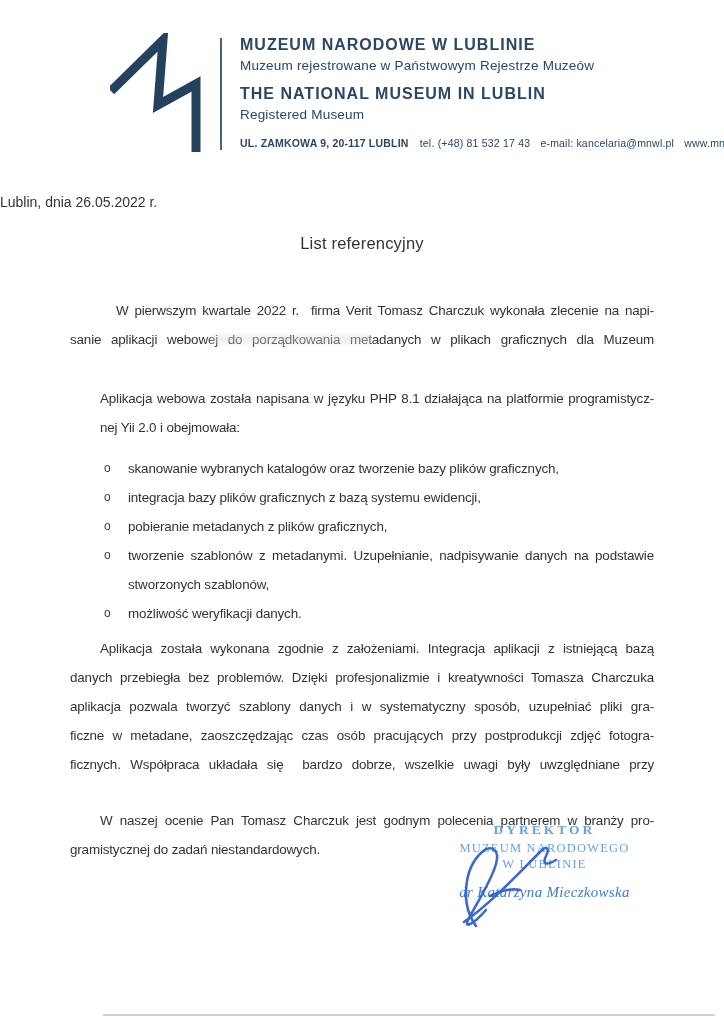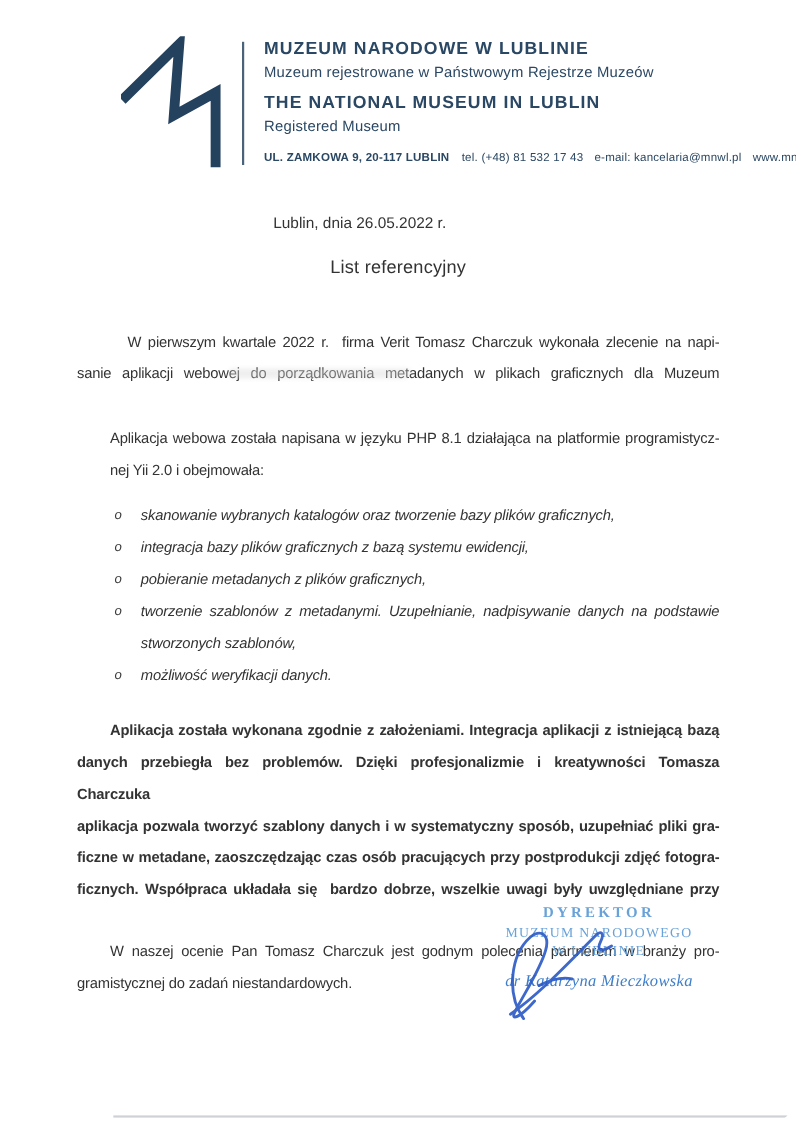--- a/index.html
+++ b/index.html
@@ -14,29 +14,29 @@
   .logo{flex:none; width:98px; height:122px;}
   .lh-divider{flex:none; width:2px; height:112px; margin:5px 0 0 12px; background:var(--brand,#2a4763); opacity:.85;}
   .lh-text{margin-left:18px; padding-top:2px; color:var(--brand,#2a4763);}
   .lh-name{font-size:16px; font-weight:bold; letter-spacing:1px; line-height:19px; white-space:nowrap;}
   .lh-sub{font-size:13.5px; letter-spacing:.2px; margin-top:4px; line-height:16px; white-space:nowrap;}
   .lh-name.en{margin-top:10px;}
   .lh-addr{margin-top:14px; font-size:10.5px; letter-spacing:.2px; white-space:nowrap;}
   .lh-addr .b{font-weight:bold; margin-right:8px;}
   .lh-addr span{margin-right:7px;}
   
-  .dateline{margin:39px 70px 0 0; text-align:center; font-size:14px;}
+  .dateline{margin:39px 70px 0 0; text-align:left; font-size:14px;}
   .doc-title{margin-top:24px; text-align:center; font-size:16.5px; letter-spacing:.2px;}
   .body{margin:0 70px; font-size:13.4px; line-height:29px; letter-spacing:-0.15px;}
   .ln{text-align:justify; text-align-last:justify; white-space:pre-wrap;}
   .ln.end{text-align-last:left;}
   .ind-lg{text-indent:46px;}
   .ind-sm{text-indent:30px;}
-  .p1{margin-top:43px;} .p2{margin-top:30px;margin-left:30px;} .p3{margin-top:21px;font-weight:bold;} .p4{margin-top:27px;}
-  ul.bullets{list-style:none; margin:12px 0 0 0; padding:0;font-style:italic;}
+  .p1{margin-top:43px;} .p2{margin-top:30px;margin-left:30px;} .p3{margin-top:6px;} .p4{margin-top:27px;}
+  ul.bullets{list-style:none; margin:12px 0 0 0; padding:0;}
   ul.bullets li{position:relative; padding-left:58px;}
   ul.bullets li::before{
     content:"o"; position:absolute; left:34px; top:0;
     font-size:12px; color:#3c3c3c; line-height:29px;
   }
   
   .sigblock{position:absolute; left:432px; top:822px; width:225px; text-align:center;}
   .stamp{font-family:"Liberation Serif", serif; color:var(--stamp-blue,#68a2d8);}
   .stamp-l1{font-size:13.5px; font-weight:bold; letter-spacing:3px;}
   .stamp-l2{font-size:12.5px; letter-spacing:1.2px; margin-top:3px;}

